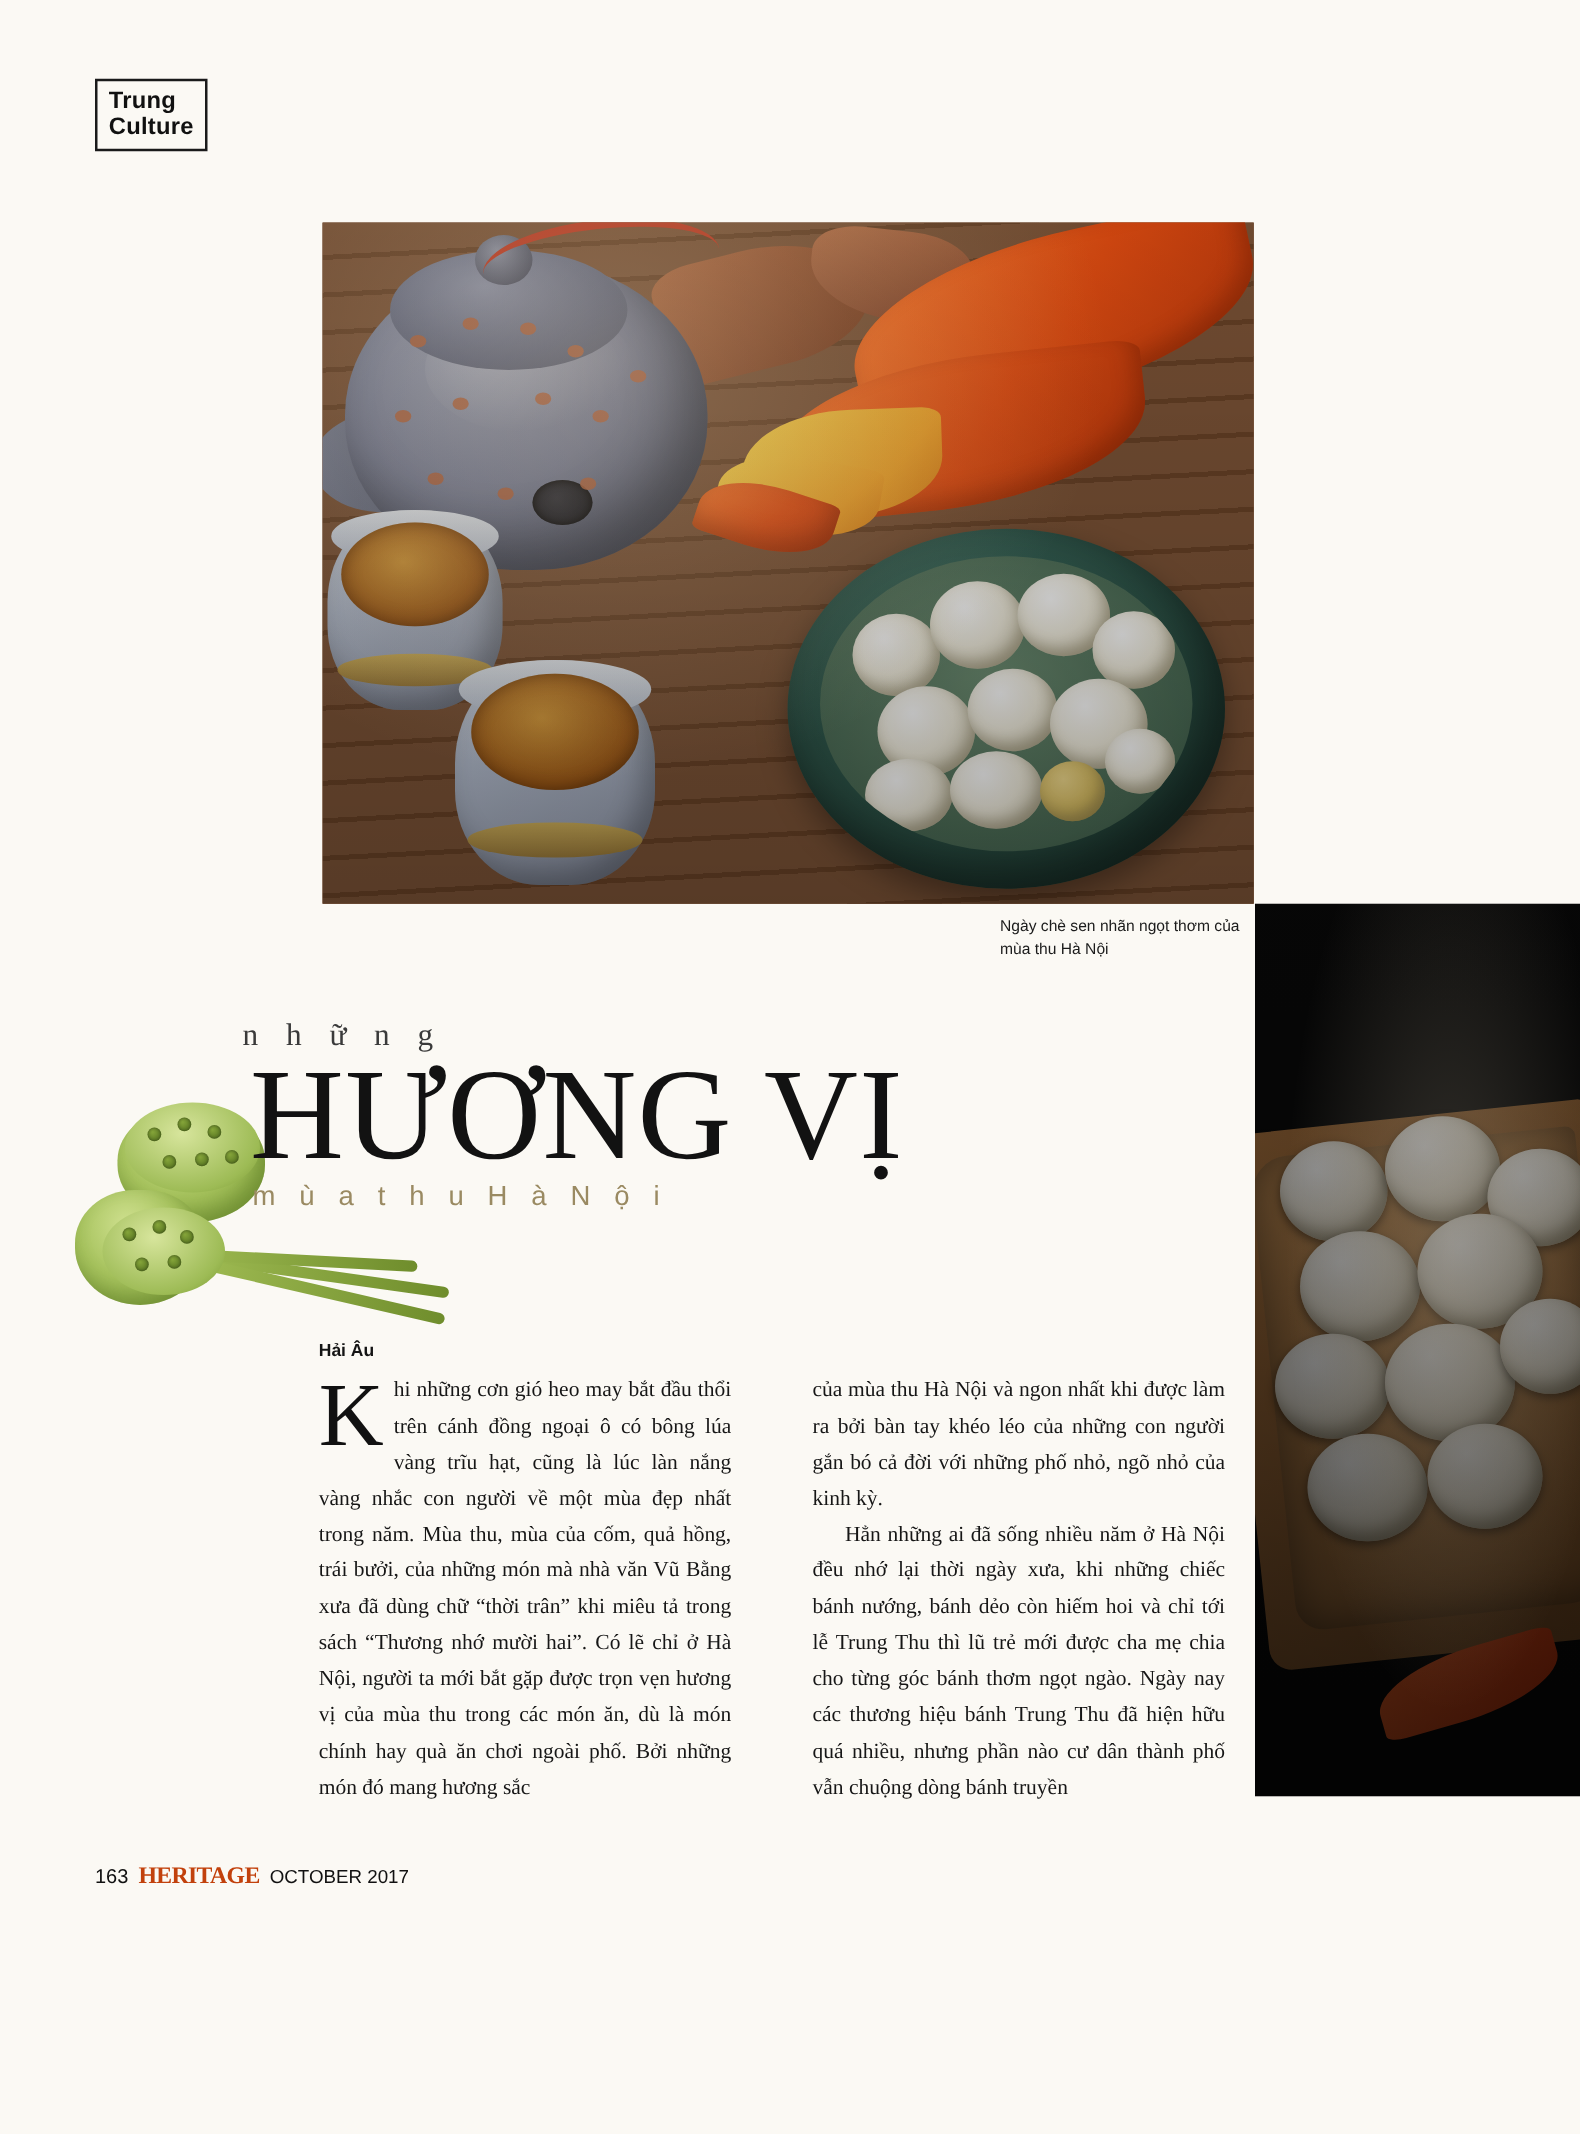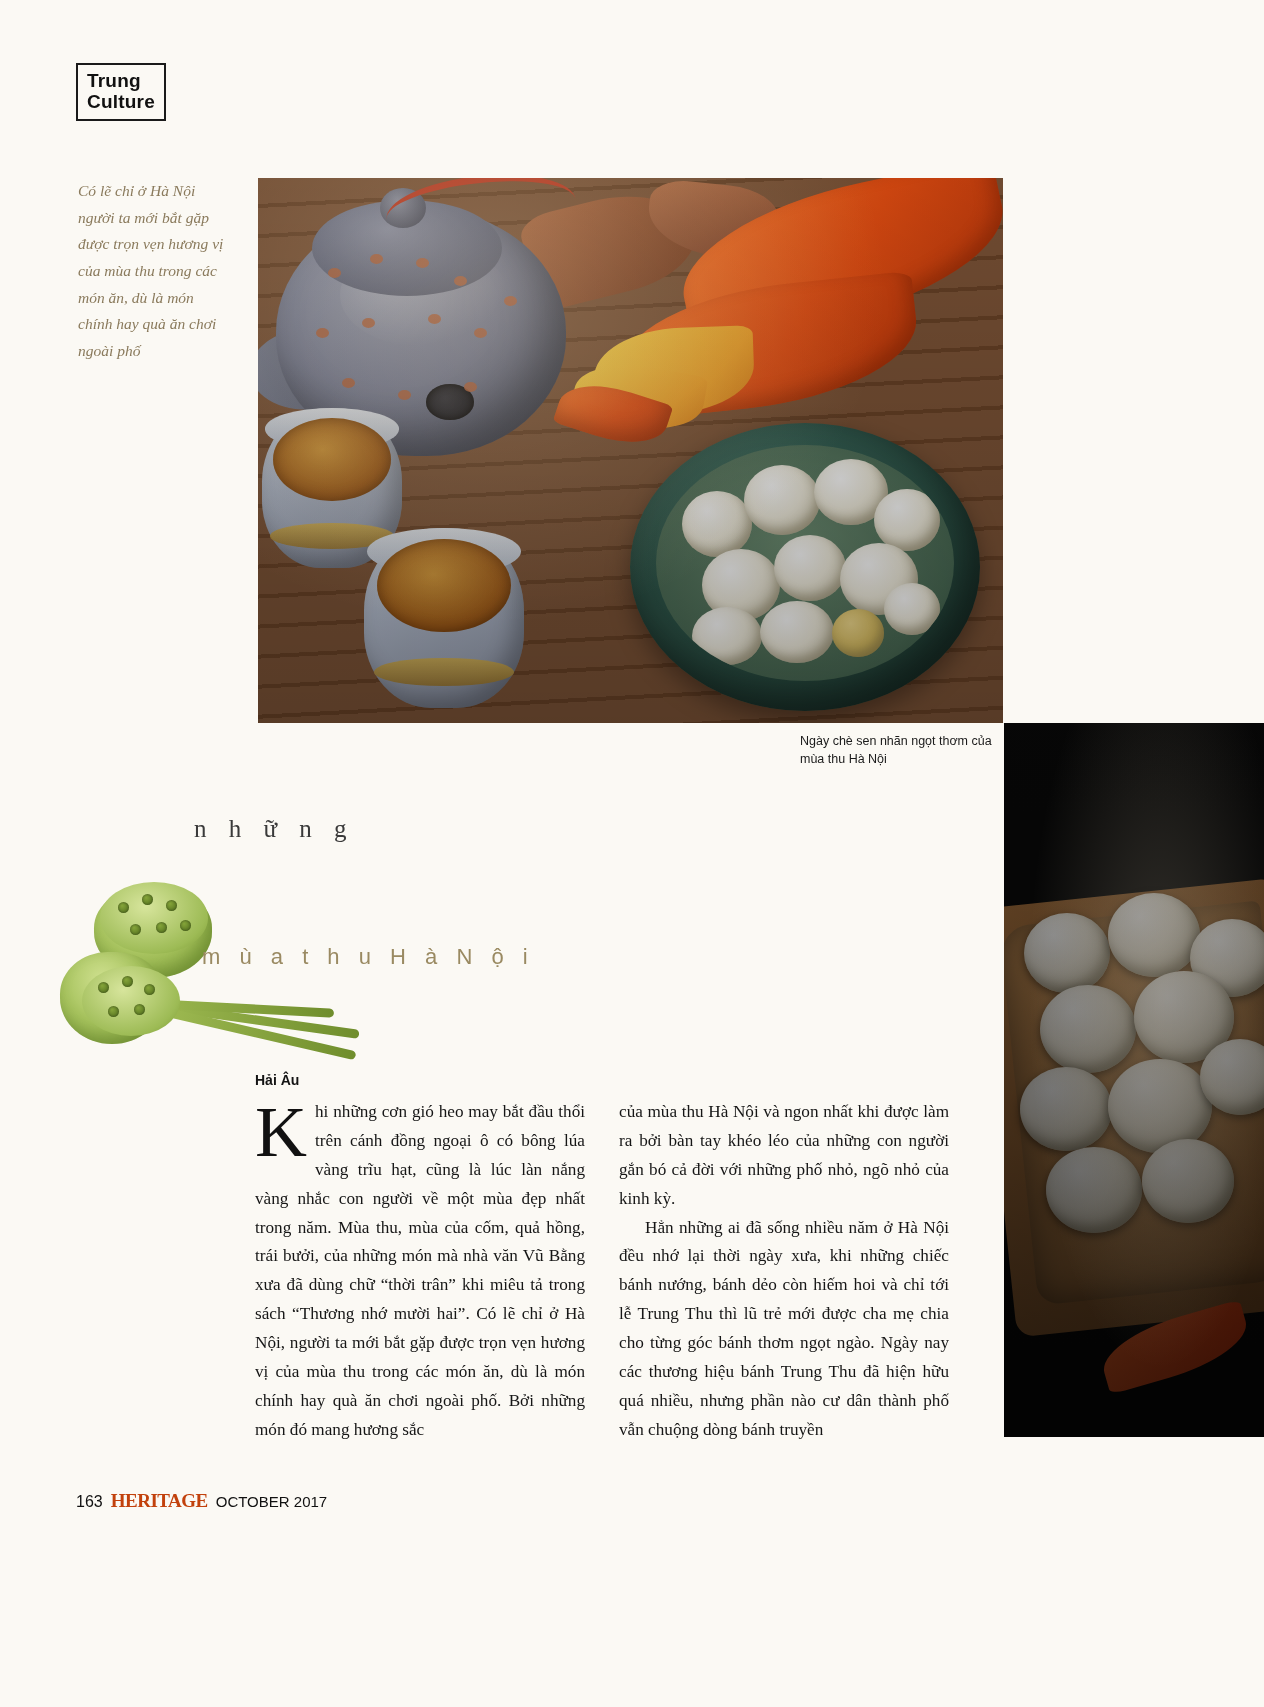--- a/index.html
+++ b/index.html
@@ -355,21 +355,21 @@
     position: absolute;
     top: 1098px;
     width: 330px;
     font-family: "Liberation Serif", serif;
     font-size: 17.2px;
     line-height: 1.68;
     color: #161616;
     text-align: justify;
   }
   .col.left { left: 255px; }
-  .col.right { left: 619px; }
+  .col.right { left: 650px; }
   .col p { margin: 0; }
   .col p + p { text-indent: 26px; }
   .dropcap {
     float: left;
     font-family: "Liberation Serif", serif;
     font-size: 72px;
     line-height: 0.78;
     padding: 6px 8px 0 0;
     color: #111;
   }
@@ -404,21 +404,20 @@
 </head>
 <body>
 
 <div class="page">
 
   <div class="section-tag">
     <div>Trung</div>
     <div>Culture</div>
   </div>
 
-  <div class="standfirst">Có lẽ chỉ ở Hà Nội người ta mới bắt gặp được trọn vẹn hương vị của mùa thu trong các món ăn, dù là món chính hay quà ăn chơi ngoài phố</div>
 
   <div class="hero-photo">
     <div class="tabletop"></div>
 
     <div class="teapot-handle"></div>
     <div class="teapot-handle2"></div>
     <div class="teapot-spout"></div>
     <div class="teapot-body"></div>
     <div class="teapot-lid"></div>
     <div class="teapot-knob"></div>
@@ -509,20 +508,21 @@
     <div class="pod-face" style="left:40px; top:86px; width:98px; height:70px;">
       <div class="seed" style="left:16px; top:16px;"></div>
       <div class="seed" style="left:40px; top:10px;"></div>
       <div class="seed" style="left:62px; top:18px;"></div>
       <div class="seed" style="left:26px; top:40px;"></div>
       <div class="seed" style="left:52px; top:38px;"></div>
     </div>
   </div>
 
   <div class="kicker">n h ữ n g</div>
+  <div class="headline">HƯƠNG VỊ</div>
   <div class="subline">m ù a   t h u   H à   N ộ i</div>
 
   <div class="byline">Hải Âu</div>
 
   <div class="col left">
     <p><span class="dropcap">K</span><span>hi những cơn gió heo may bắt đầu thổi trên cánh đồng ngoại ô có bông lúa vàng trĩu hạt, cũng là lúc làn nắng vàng nhắc con người về một mùa đẹp nhất trong năm. Mùa thu, mùa của cốm, quả hồng, trái bưởi, của những món mà nhà văn Vũ Bằng xưa đã dùng chữ “thời trân” khi miêu tả trong sách “Thương nhớ mười hai”. Có lẽ chỉ ở Hà Nội, người ta mới bắt gặp được trọn vẹn hương vị của mùa thu trong các món ăn, dù là món chính hay quà ăn chơi ngoài phố. Bởi những món đó mang hương sắc</span></p>
   </div>
 
   <div class="col right">
     <p>của mùa thu Hà Nội và ngon nhất khi được làm ra bởi bàn tay khéo léo của những con người gắn bó cả đời với những phố nhỏ, ngõ nhỏ của kinh kỳ.</p>

